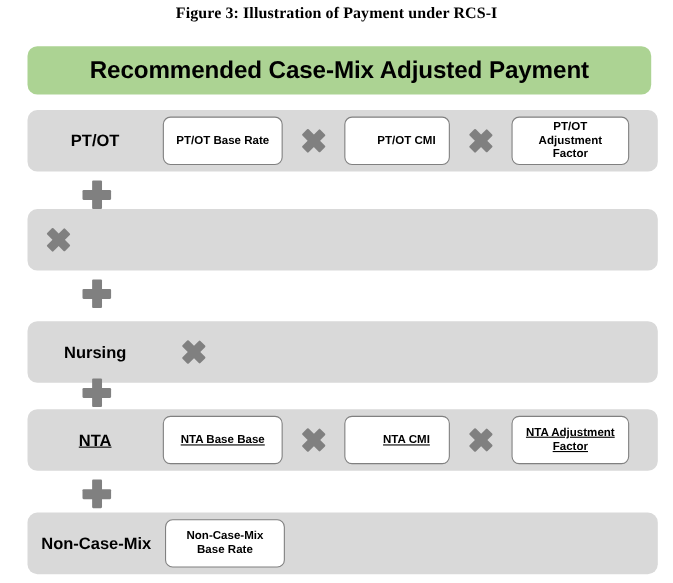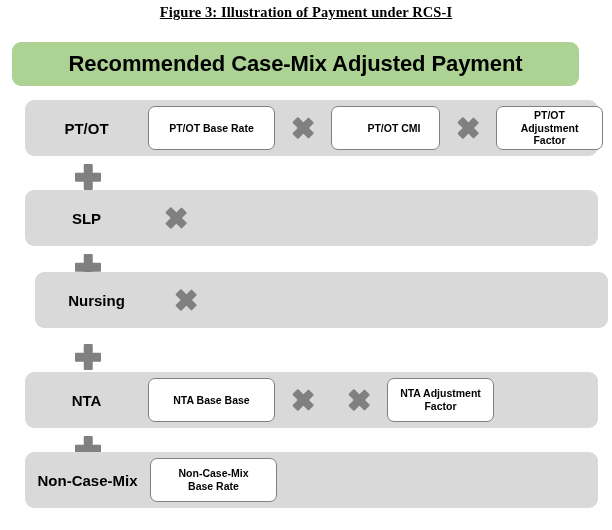--- a/index.html
+++ b/index.html
@@ -12,25 +12,24 @@
   .figure { position: relative; width: 612px; height: 530px; }
 
   .fig-title {
     position: absolute; top: 4px; left: 0; width: 612px;
     text-align: center;
     font-family: "Liberation Serif", serif;
     font-weight: bold;
     font-size: 14.5px;
     color: #000000;
     letter-spacing: 0.1px;
-    text-decoration: underline;
   }
 
   .header-bar {
-    position: absolute; left: 12px; top: 42px;
+    position: absolute; left: 25px; top: 42px;
     width: 567px; height: 44px;
     background: #acd393;
     border-radius: 9px;
     display: flex; align-items: center; justify-content: center;
   }
   .header-bar-text {
     font-size: 22px; font-weight: bold; color: #000000;
     letter-spacing: -0.1px;
   }
 
@@ -56,22 +55,22 @@
     height: 44px;
     display: flex; align-items: center; justify-content: center;
     text-align: center;
     font-size: 10.5px;
     font-weight: bold;
     color: #000000;
     line-height: 1.22;
     padding: 2px 4px;
     flex: 0 0 auto;
   }
-  .box.w1 { width: 127px; }
-  .box.w2 { width: 109px; padding-left: 21px; }
+  .box.w1 { width: 109px; }
+  .box.w2 { width: 96px; padding-left: 21px; }
   .box.w3 { width: 107px; }
 
   .op-x {
     flex: 0 0 auto;
     width: 56px;
     display: flex; align-items: center; justify-content: center;
   }
   .x-glyph {
     position: relative; width: 20px; height: 20px;
   }
@@ -118,49 +117,49 @@
     <div class="box w2">PT/OT CMI</div>
     <div class="op-x">
         <div class="x-glyph"></div>
       </div>
     <div class="box w3">PT/OT<br>Adjustment<br>Factor</div>
   </div>
 
   <div class="plus" style="top:164px;"></div>
 
   <div class="row" style="top:190px;">
-    <span class="row-label w-std">SLP</span>
     <div class="op-x">
         <div class="x-glyph"></div>
       </div>
   </div>
 
   <div class="plus" style="top:254px;"></div>
 
-  <div class="row" style="top:272px;margin-left:10px;">
+  <div class="row" style="top:292px;">
     <span class="row-label w-std">Nursing</span>
     <div class="op-x">
         <div class="x-glyph"></div>
       </div>
   </div>
 
   <div class="plus" style="top:344px;"></div>
 
-  <div class="row" style="top:372px;">
+  <div class="row" style="top:372px;text-decoration:underline;">
     <span class="row-label w-std">NTA</span>
     <div class="box w1">NTA Base Base</div>
     <div class="op-x">
         <div class="x-glyph"></div>
       </div>
+    <div class="box w2">NTA CMI</div>
     <div class="op-x">
         <div class="x-glyph"></div>
       </div>
     <div class="box w3">NTA Adjustment<br>Factor</div>
   </div>
 
   <div class="plus" style="top:436px;"></div>
 
-  <div class="row" style="top:452px;">
+  <div class="row" style="top:466px;">
     <span class="row-label w-wide">Non-Case-Mix</span>
     <div class="box w1">Non-Case-Mix<br>Base Rate</div>
   </div>
 
 </div>
 
 </body></html>

